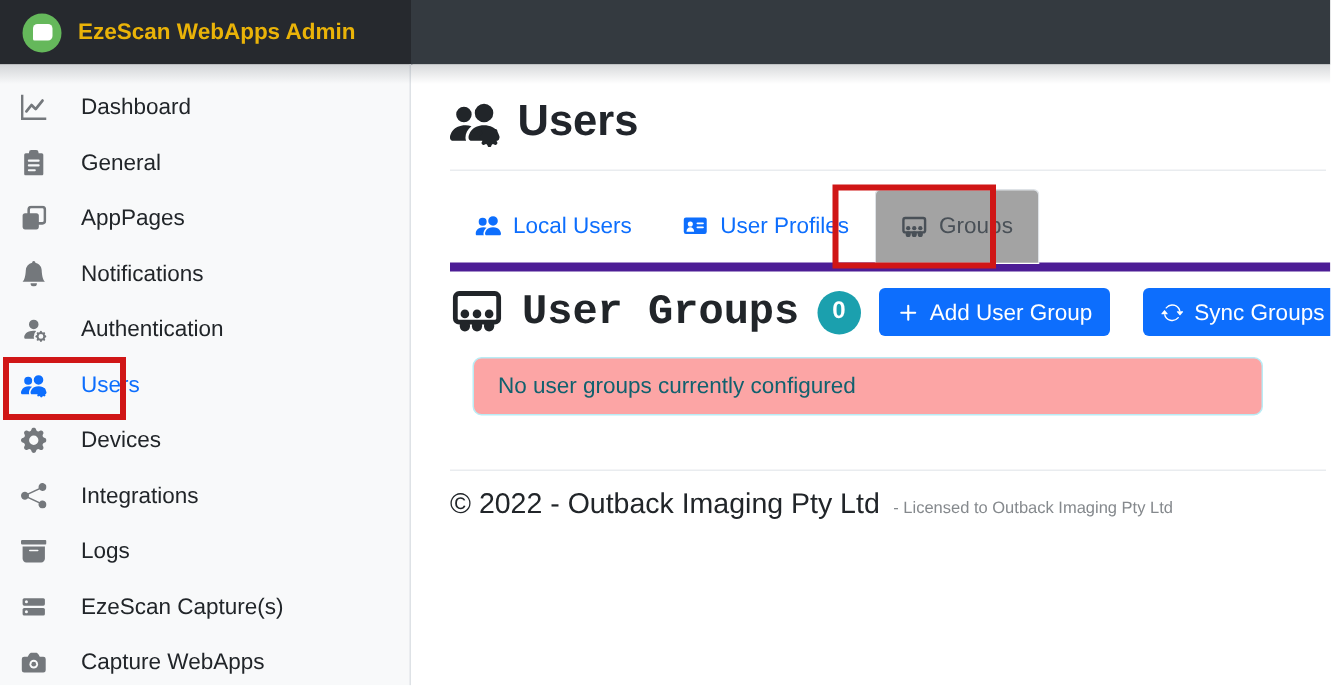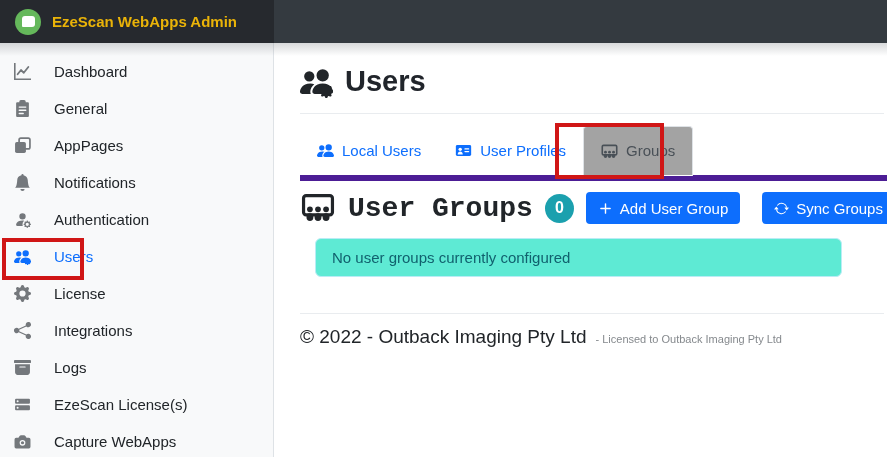--- a/index.html
+++ b/index.html
@@ -40,21 +40,21 @@
   .groups-heading-row { display:flex; align-items:center; margin-top:10px; }
   .groups-heading-row .frame-icon { width:36px; height:34px; color:#212529; flex:none; }
   .groups-heading { font-size:28px; font-weight:600; color:#212529; margin-left:12px; white-space:nowrap;font-family:Liberation Mono, monospace; }
   .count-badge { width:29px; height:29px; border-radius:50%; background:#1ba0ae; color:#fff;
     font-size:16px; font-weight:700; display:flex; align-items:center; justify-content:center; margin-left:12px; flex:none; }
   .btn { display:inline-flex; align-items:center; gap:7px; background:#0d6efd; color:#fff; font-size:15px;
     border:none; border-radius:4px; padding:16px 12px; height:31px; cursor:pointer; font-family:inherit; white-space:nowrap; }
   .btn svg { width:15px; height:15px; flex:none; }
   .btn-add { margin-left:12px; }
   .btn-sync { margin-left:22px;text-align:center; }
-  .alert-info { margin:13px 45px 0 15px; background:#5eead4; border:1px solid #b9ecf5; border-radius:6px;
+  .alert-info { margin:13px 45px 0 15px; background:#fca5a5; border:1px solid #b9ecf5; border-radius:6px;
     padding:10px 16px; color:#11616e; font-size:15px; }
   .footer-hr { border:0; border-top:1px solid #e9ecef; margin:36px 3px 0 0; }
   .footer { margin-top:12px; display:flex; align-items:baseline; gap:9px; }
   .copyright { font-size:19px; color:#212529; white-space:nowrap; }
   .license-note { font-size:11px; color:#85898d; white-space:nowrap; }
   
   .annotation { position:absolute; border:4px solid #d01616; pointer-events:none; z-index:20; }
   .anno-users { left:2px; top:238px; width:82px; height:42px; }
   .anno-groups { left:555px; top:123px; width:109px; height:56px; }
 </style>
@@ -116,42 +116,42 @@
           <g transform="translate(9.4,9.4) scale(0.42)">
             <path fill="currentColor" d="M9.405 1.05c-.413-1.4-2.397-1.4-2.81 0l-.1.34a1.464 1.464 0 0 1-2.105.872l-.31-.17c-1.283-.698-2.686.705-1.987 1.987l.169.311c.446.82.023 1.841-.872 2.105l-.34.1c-1.4.413-1.4 2.397 0 2.81l.34.1a1.464 1.464 0 0 1 .872 2.105l-.17.31c-.698 1.283.705 2.686 1.987 1.987l.311-.169a1.464 1.464 0 0 1 2.105.872l.1.34c.413 1.4 2.397 1.4 2.81 0l.1-.34a1.464 1.464 0 0 1 2.105-.872l.31.17c1.283.698 2.686-.705 1.987-1.987l-.169-.311a1.464 1.464 0 0 1 .872-2.105l.34-.1c1.4-.413 1.4-2.397 0-2.81l-.34-.1a1.464 1.464 0 0 1-.872-2.105l.17-.31c.698-1.283-.705-2.686-1.987-1.987l-.311.169a1.464 1.464 0 0 1-2.105-.872l-.1-.34z"></path>
           </g>
         </svg>
       <span>Users</span>
     </div>
     <div class="side-item">
       <svg viewBox="0 0 16 16">
           <path fill="currentColor" d="M9.405 1.05c-.413-1.4-2.397-1.4-2.81 0l-.1.34a1.464 1.464 0 0 1-2.105.872l-.31-.17c-1.283-.698-2.686.705-1.987 1.987l.169.311c.446.82.023 1.841-.872 2.105l-.34.1c-1.4.413-1.4 2.397 0 2.81l.34.1a1.464 1.464 0 0 1 .872 2.105l-.17.31c-.698 1.283.705 2.686 1.987 1.987l.311-.169a1.464 1.464 0 0 1 2.105.872l.1.34c.413 1.4 2.397 1.4 2.81 0l.1-.34a1.464 1.464 0 0 1 2.105-.872l.31.17c1.283.698 2.686-.705 1.987-1.987l-.169-.311a1.464 1.464 0 0 1 .872-2.105l.34-.1c1.4-.413 1.4-2.397 0-2.81l-.34-.1a1.464 1.464 0 0 1-.872-2.105l.17-.31c.698-1.283-.705-2.686-1.987-1.987l-.311.169a1.464 1.464 0 0 1-2.105-.872l-.1-.34zM8 10.93a2.929 2.929 0 1 1 0-5.86 2.929 2.929 0 0 1 0 5.858z"></path>
         </svg>
-      <span>License</span>
+      <span>Devices</span>
     </div>
     <div class="side-item">
       <svg viewBox="0 0 16 16">
           <path fill="currentColor" d="M11 2.5a2.5 2.5 0 1 1 .603 1.628l-6.718 3.12a2.499 2.499 0 0 1 0 1.504l6.718 3.12a2.5 2.5 0 1 1-.488.876l-6.718-3.12a2.5 2.5 0 1 1 0-3.256l6.718-3.12A2.5 2.5 0 0 1 11 2.5z"></path>
         </svg>
       <span>Integrations</span>
     </div>
     <div class="side-item">
       <svg viewBox="0 0 16 16">
           <path fill="currentColor" d="M12.643 15C13.979 15 15 13.845 15 12.5V5H1v7.5C1 13.845 2.021 15 3.357 15h9.286zM5.5 7h5a.5.5 0 0 1 0 1h-5a.5.5 0 0 1 0-1zM.8 1a.8.8 0 0 0-.8.8V3a.8.8 0 0 0 .8.8h14.4A.8.8 0 0 0 16 3V1.8a.8.8 0 0 0-.8-.8H.8z"></path>
         </svg>
       <span>Logs</span>
     </div>
     <div class="side-item">
       <svg viewBox="0 0 16 16">
           <rect x="1" y="2.6" width="14" height="4.7" rx="1" fill="currentColor"></rect>
           <rect x="1" y="8.8" width="14" height="4.7" rx="1" fill="currentColor"></rect>
           <circle cx="3.4" cy="4.9" r=".95" fill="#f8f9fa"></circle>
           <circle cx="3.4" cy="11.1" r=".95" fill="#f8f9fa"></circle>
         </svg>
-      <span>EzeScan License(s)</span>
+      <span>EzeScan Capture(s)</span>
     </div>
     <div class="side-item">
       <svg viewBox="0 0 16 16">
           <path fill="currentColor" d="M2 4.5h2.2l.9-1.5c.3-.5.9-.9 1.6-.9h2.6c.7 0 1.3.4 1.6.9l.9 1.5H14A1.5 1.5 0 0 1 15.5 6v7A1.5 1.5 0 0 1 14 14.5H2A1.5 1.5 0 0 1 .5 13V6A1.5 1.5 0 0 1 2 4.5z"></path>
           <circle cx="8" cy="9.2" r="2.7" fill="#f8f9fa"></circle>
           <circle cx="8" cy="9.2" r="1.5" fill="currentColor"></circle>
         </svg>
       <span>Capture WebApps</span>
     </div>
   </div>

